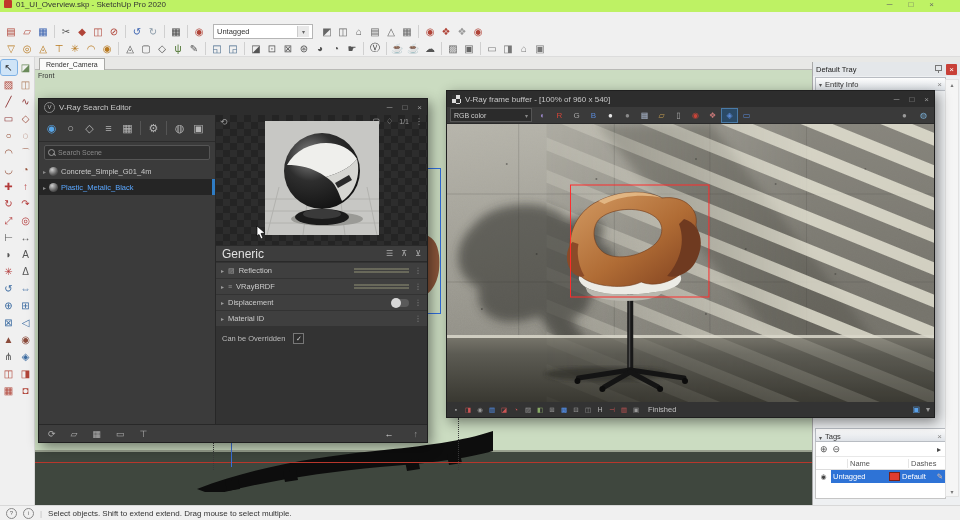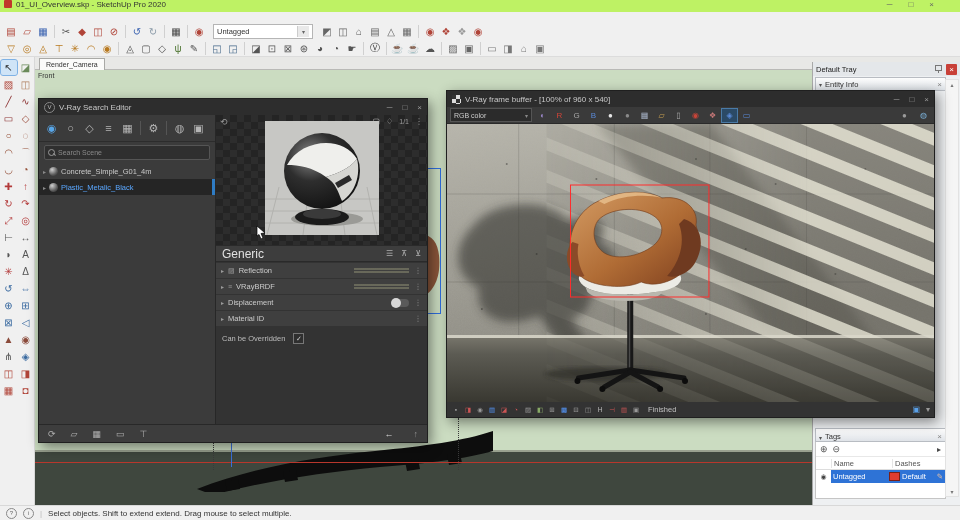--- a/index.html
+++ b/index.html
@@ -108,21 +108,21 @@
   .trayclose{width:11px;height:11px;background:#c84038;color:#fff;display:flex;align-items:center;justify-content:center;font-size:8px;border-radius:1px;flex:none;}
   .panelbar{height:12px;margin:1px 14px 0 2px;background:linear-gradient(#fdfdfd,#dfe3e8);border:1px solid #b8bcc2;display:flex;align-items:center;gap:3px;padding:0 3px;color:#333;}
   .panelbar .tri{font-size:6px;color:#555;}
   .panelbar .x{margin-left:auto;color:#888;font-size:8px;}
   .tagspanel{position:absolute;left:2px;right:14px;top:366px;bottom:6px;}
   .tagsbody{background:#fff;border:1px solid #c5c5c5;border-top:none;position:absolute;left:0;right:0;top:14px;bottom:0;}
   .tagbtns{height:14px;display:flex;align-items:center;gap:5px;padding:0 4px;border-bottom:1px solid #e8e8e8;color:#555;font-size:9px;}
   .tagbtns .filter{margin-left:auto;color:#444;font-size:8px;}
   .tth{display:flex;height:12px;border-bottom:1px solid #ddd;color:#555;align-items:center;}
   .tth .c1{width:15px;}
-  .tth .c2{width:58px;border-left:1px solid #e5e5e5;padding-left:2px;}
+  .tth .c2{width:58px;border-left:1px solid #e5e5e5;padding-left:2px;margin-left:16px;}
   .tth .c3{flex:1;border-left:1px solid #e5e5e5;padding-left:2px;}
   .ttr{display:flex;height:13px;align-items:center;}
   .ttr .eye{width:15px;text-align:center;color:#444;font-size:7px;}
   .ttr .selpart{flex:1;display:flex;align-items:center;background:#2e73d6;color:#fff;height:100%;gap:2px;}
   .ttr .nm{width:54px;padding-left:2px;}
   .swred{width:9px;height:7px;background:#e03c31;border:1px solid #7a1f18;flex:none;}
   .ttr .pencil{margin-left:auto;color:#f3c4a0;padding-right:2px;}
   .vscroll{position:absolute;right:1px;top:17px;bottom:8px;width:12px;background:#f5f5f5;border:1px solid #e2e2e2;color:#777;font-size:6px;}
   .vscroll .up{position:absolute;top:1px;left:0;right:0;text-align:center;}
   .vscroll .dn{position:absolute;bottom:1px;left:0;right:0;text-align:center;}

